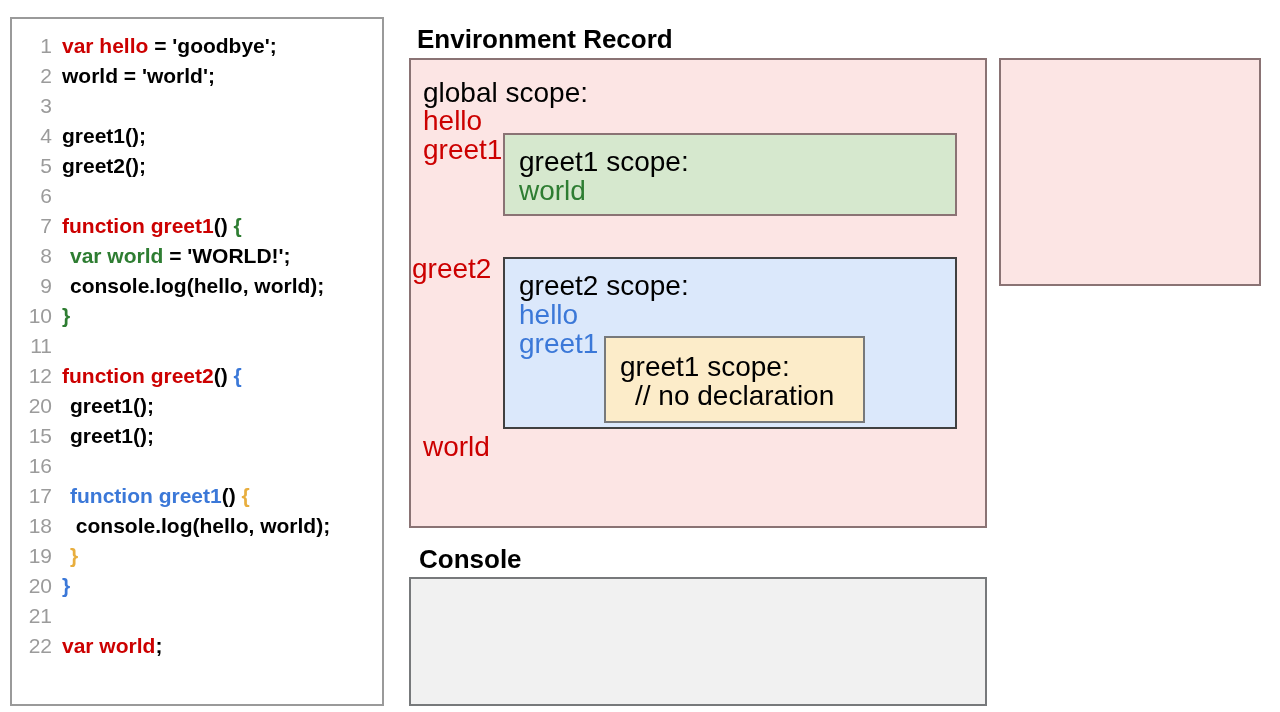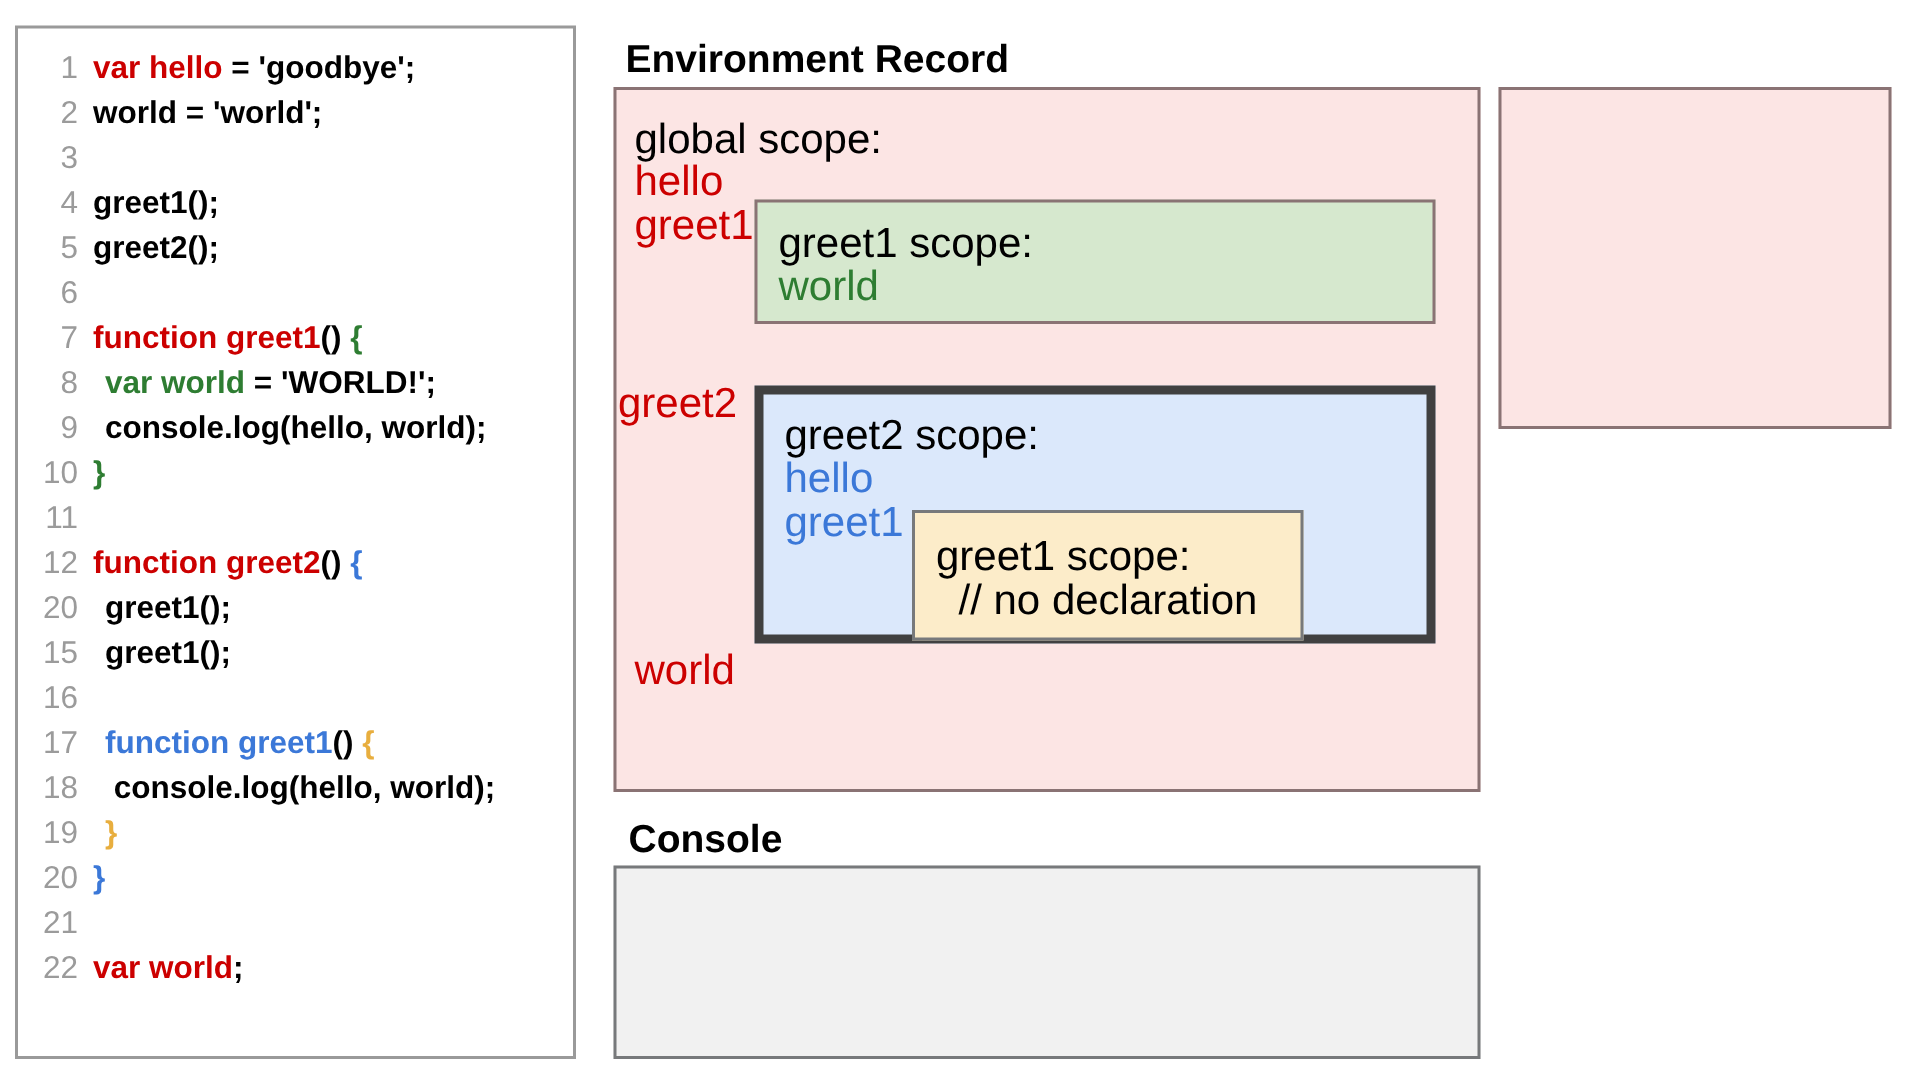--- a/index.html
+++ b/index.html
@@ -107,21 +107,21 @@
   #greet1-var-world  { left: 14px; top: 41px; color: #2e7d32; }
 
   
   #greet2-box {
     position: absolute;
     left: 92px;
     top: 197px;
     width: 454px;
     height: 172px;
     background: #dbe8fb;
-    border: 6px solid #404040;
+    border: 2px solid #404040;
     box-sizing: border-box;
   }
   #greet2-scope-name { left: 14px; top: 12px; color: #000000; }
   #greet2-var-hello  { left: 14px; top: 41px; color: #3b78d8; }
   #greet2-var-greet1 { left: 14px; top: 70px; color: #3b78d8; }
 
   
   #inner-greet1-box {
     position: absolute;
     left: 99px;

